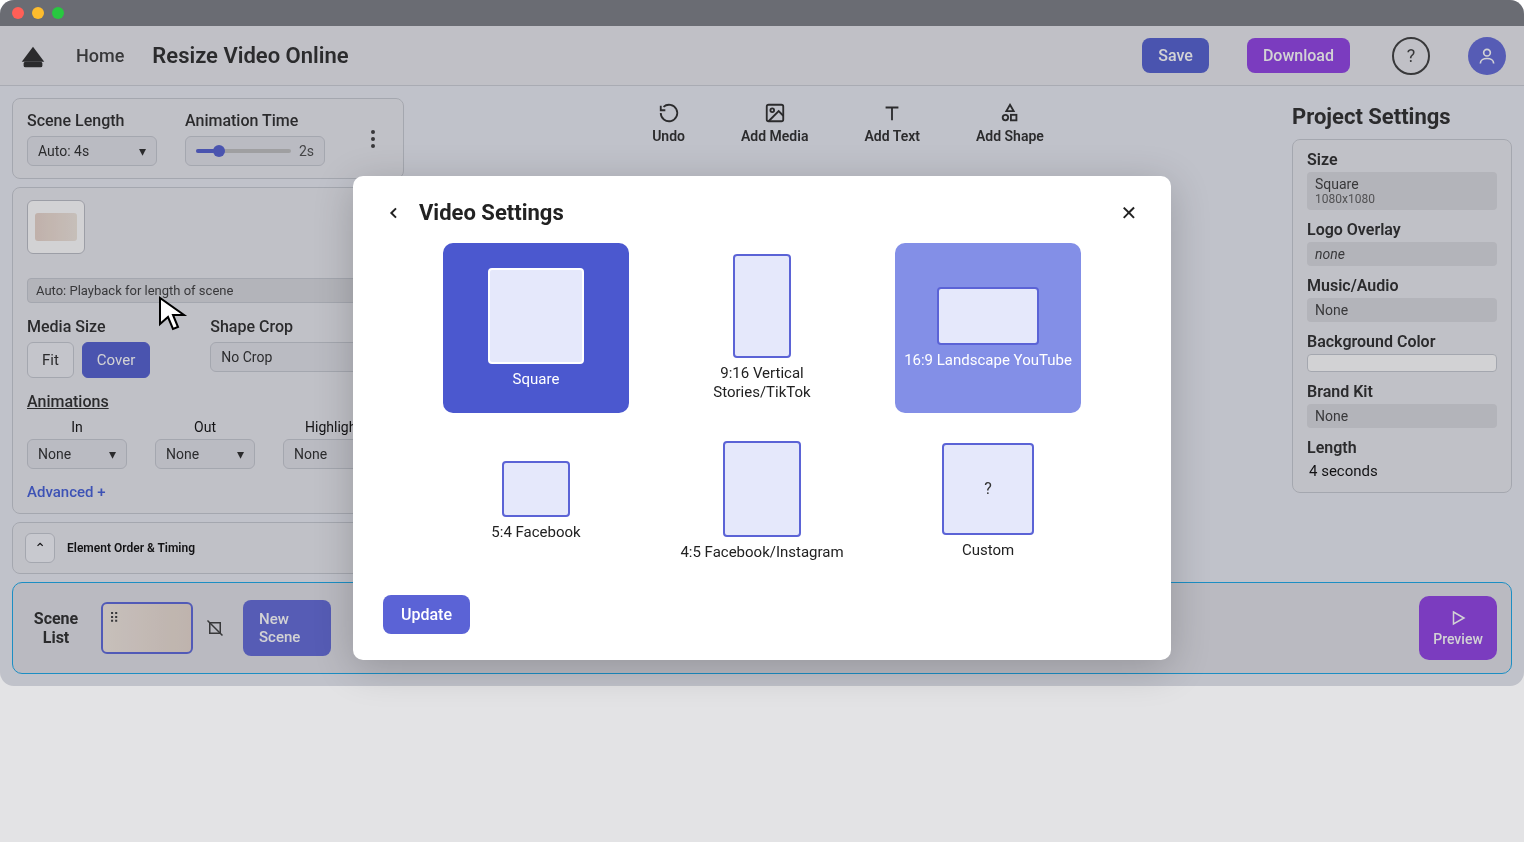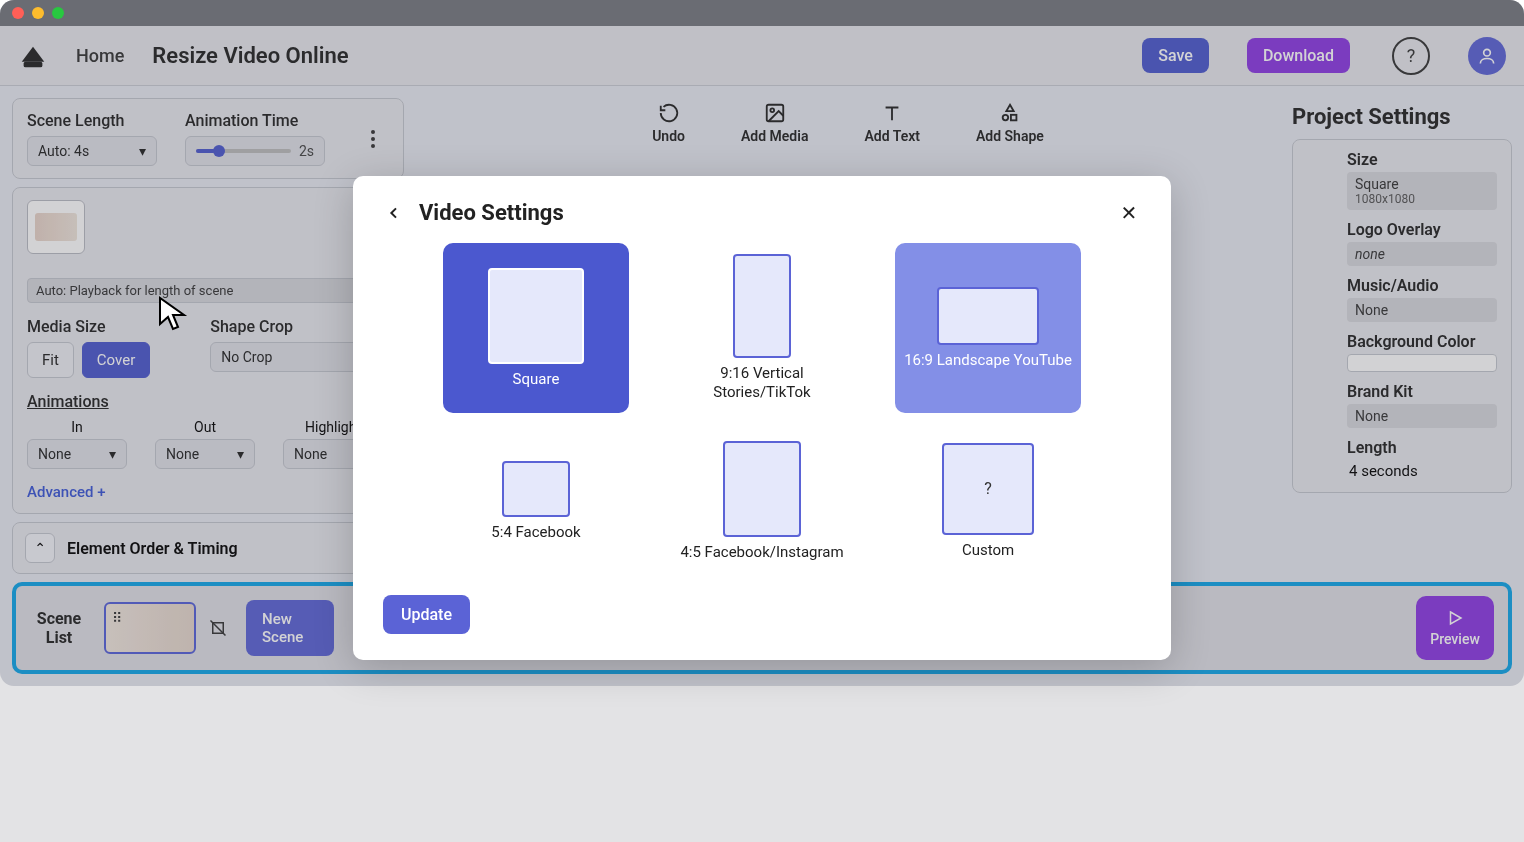--- a/index.html
+++ b/index.html
@@ -59,24 +59,24 @@
 .play-btn { width: 34px; height: 30px; border: 1px solid #c3c6ce; border-radius: 6px; background: #eceef3; display: flex; align-items: center; justify-content: center; }
 .timeline { width: 420px; height: 6px; background: #222; border-radius: 3px; position: relative; }
 .timeline-dot { position: absolute; left: 50%; top: -4px; width: 12px; height: 12px; border-radius: 50%; background: #d43a1a; }
 
 .right-panel { width: 220px; padding-top: 6px; }
 .rp-title { font-size: 22px; font-weight: 700; color: #222; margin-bottom: 10px; }
 .rp-box { background: #e8e9ee; border: 1px solid #c3c6ce; border-radius: 8px; padding: 10px 14px; display: flex; flex-direction: column; gap: 10px; }
 .rp-label { font-size: 16px; font-weight: 600; color: #222; }
 .rp-field { background: #d6d7dd; border-radius: 4px; padding: 4px 8px; font-size: 14px; color: #333; }
 .rp-sub { font-size: 12px; color: #555; }
-.rp-block { display: flex; flex-direction: column; gap: 3px; margin-left: 40px; }
+.rp-block { display: flex; flex-direction: column; gap: 3px; }
 .rp-white-field { background: #fff; border: 1px solid #c3c6ce; border-radius: 4px; height: 18px; }
 
-.bottombar { height: 92px; margin: 8px 12px 12px 12px; background: #dfe0e6; border: 4px solid #0ea5e9; border-radius: 10px; display: flex; align-items: center; padding: 0 14px; gap: 16px; }
+.bottombar { height: 92px; margin: 8px 12px 12px 12px; background: #dfe0e6; border: 1px solid #0ea5e9; border-radius: 10px; display: flex; align-items: center; padding: 0 14px; gap: 16px; }
 .scene-label { font-size: 16px; font-weight: 700; color: #222; width: 58px; text-align: center; }
 .scene-thumb { width: 92px; height: 52px; border: 2px solid #5560d8; border-radius: 6px; background: linear-gradient(90deg,#f0e6de 0%, #e5d6cb 100%); position: relative; }
 .scene-thumb-handle { position: absolute; top: 6px; left: 6px; font-size: 14px; color: #333; }
 .new-scene-btn { background: #5b63d6; color: #fff; border: none; border-radius: 8px; padding: 10px 16px; font-size: 15px; font-weight: 500; text-align: left; line-height: 1.2; }
 .bottombar-spacer { flex: 1; }
 .preview-btn { background: #8b39e3; color: #fff; border: none; border-radius: 10px; width: 78px; height: 64px; display: flex; flex-direction: column; align-items: center; justify-content: center; gap: 4px; font-size: 14px; font-weight: 500; }
 .preview-btn svg { width: 18px; height: 18px; }
 
 
 .dimmed { filter: brightness(0.92); }
@@ -217,21 +217,21 @@
                 </div>
             </div>
           </div>
         </div>
 
         <span class="adv-link">Advanced +</span>
       </div>
 
       <div class="expand-row">
         <div class="expand-btn">⌃</div>
-        <span style="font-size:16px; font-weight:600;">Element Order &amp; Timing</span>
+        <span style="font-size:12px; font-weight:600;">Element Order &amp; Timing</span>
       </div>
     </div>
 
     <div class="center-panel">
       <div class="center-tools">
         <div class="tool">
           <svg viewBox="0 0 24 24" fill="none" stroke="#222" stroke-width="2">
               <path d="M3 12a9 9 0 1 0 3-6.7"></path>
               <path d="M3 4v5h5"></path>
             </svg>

